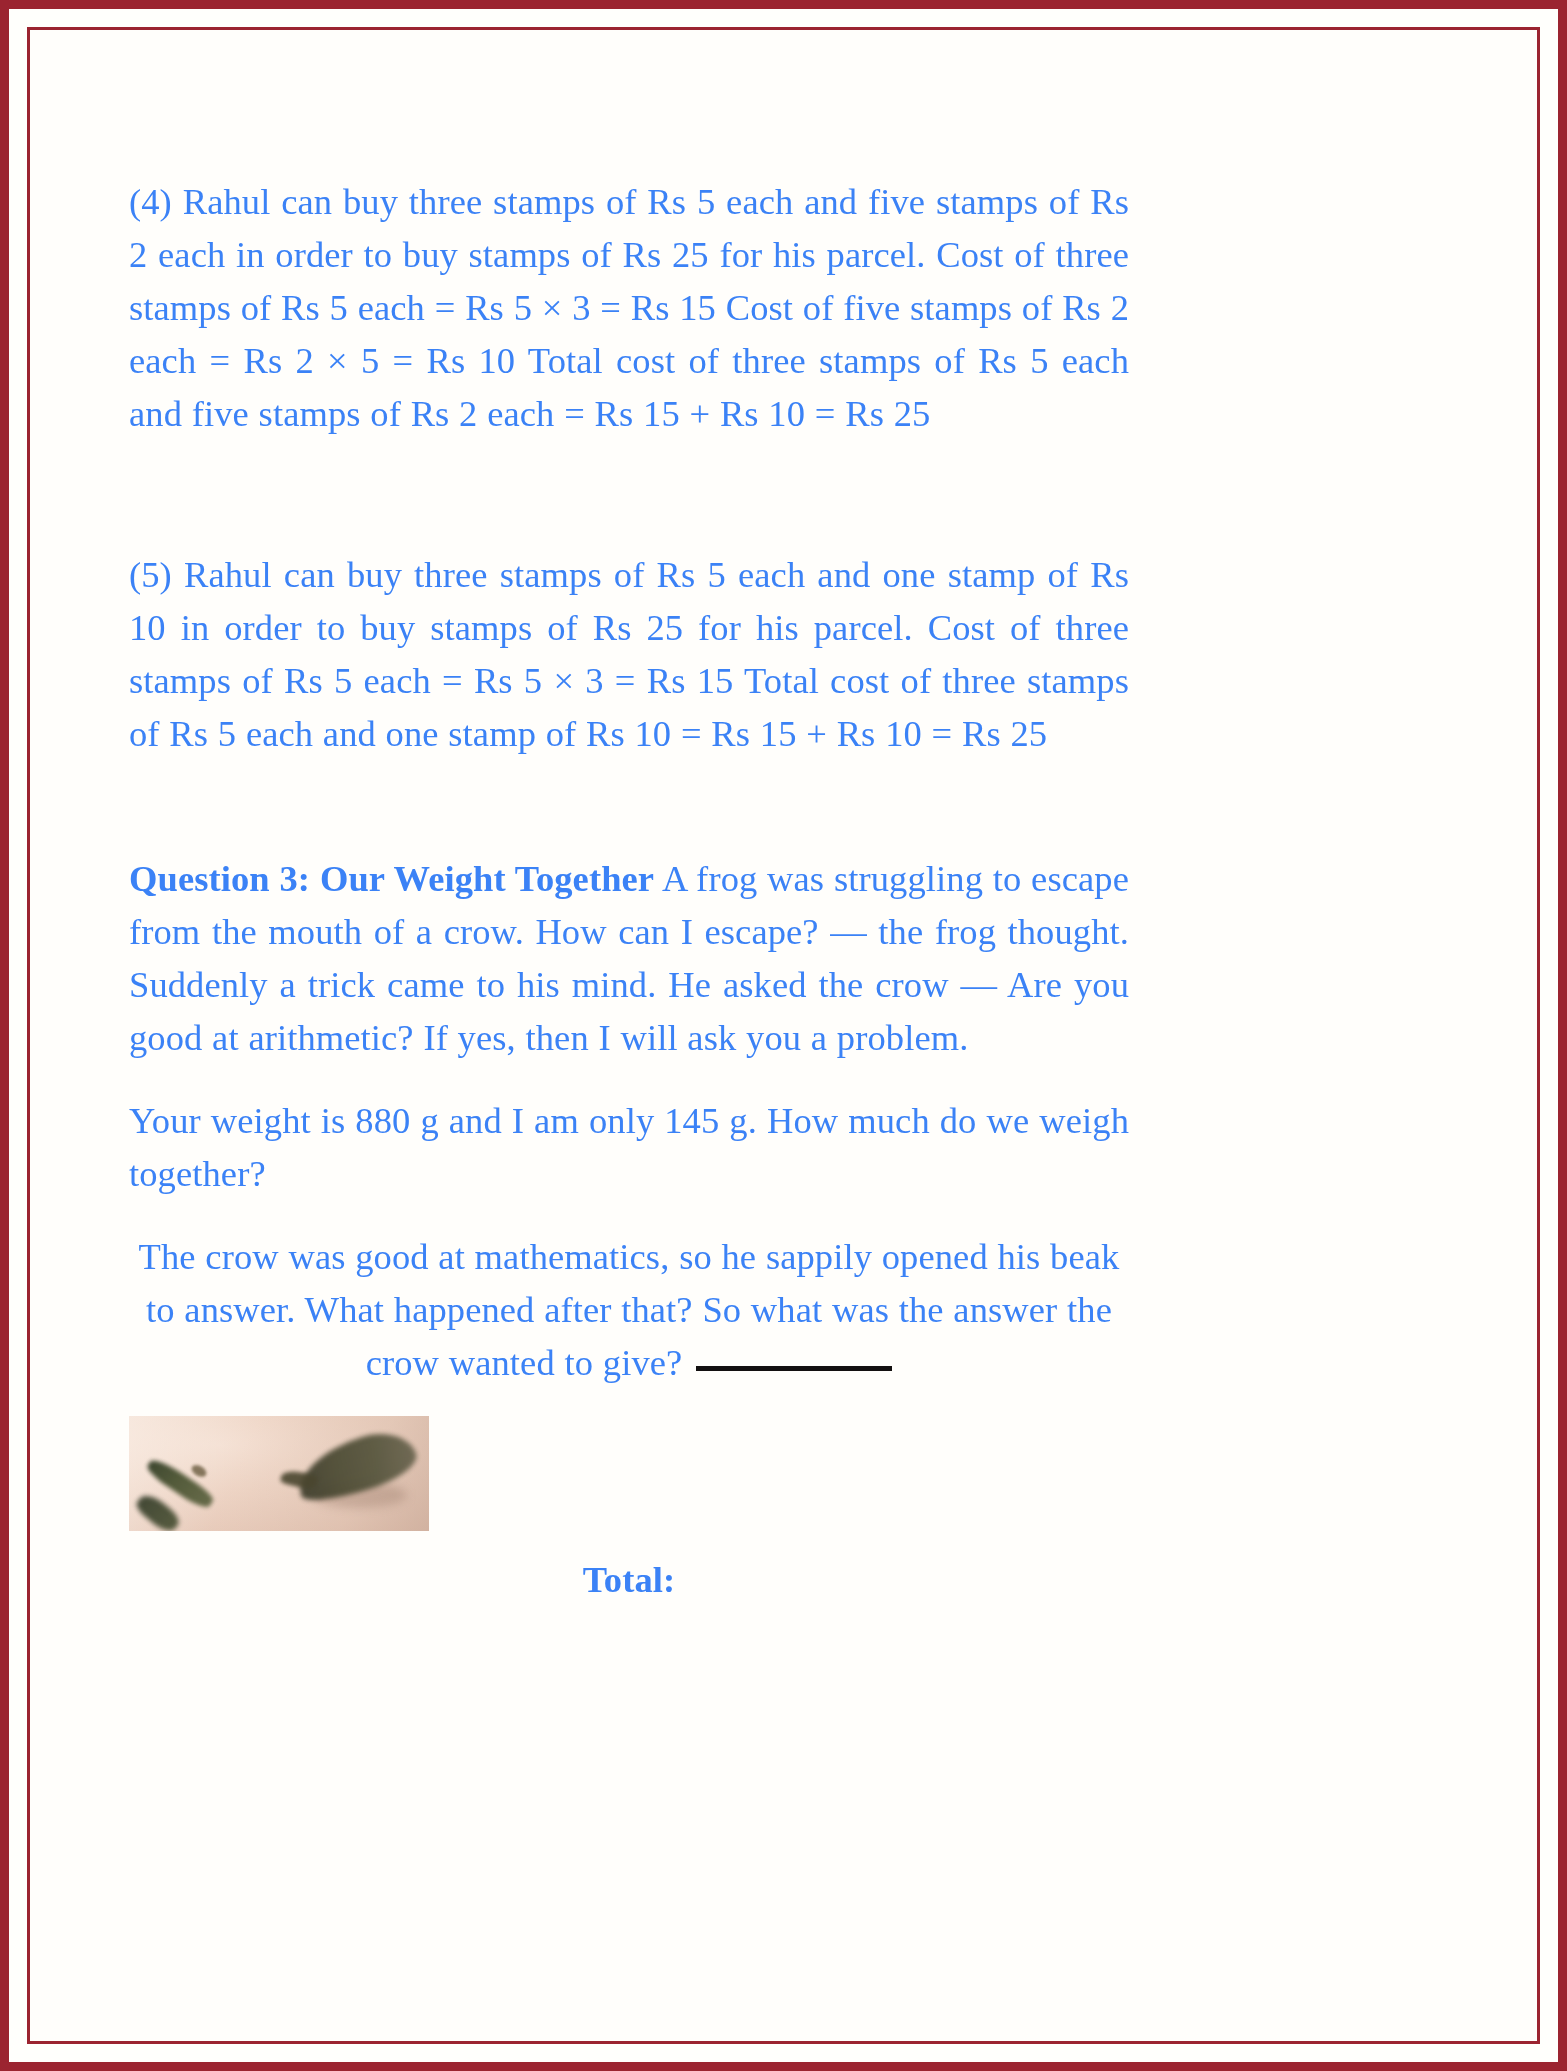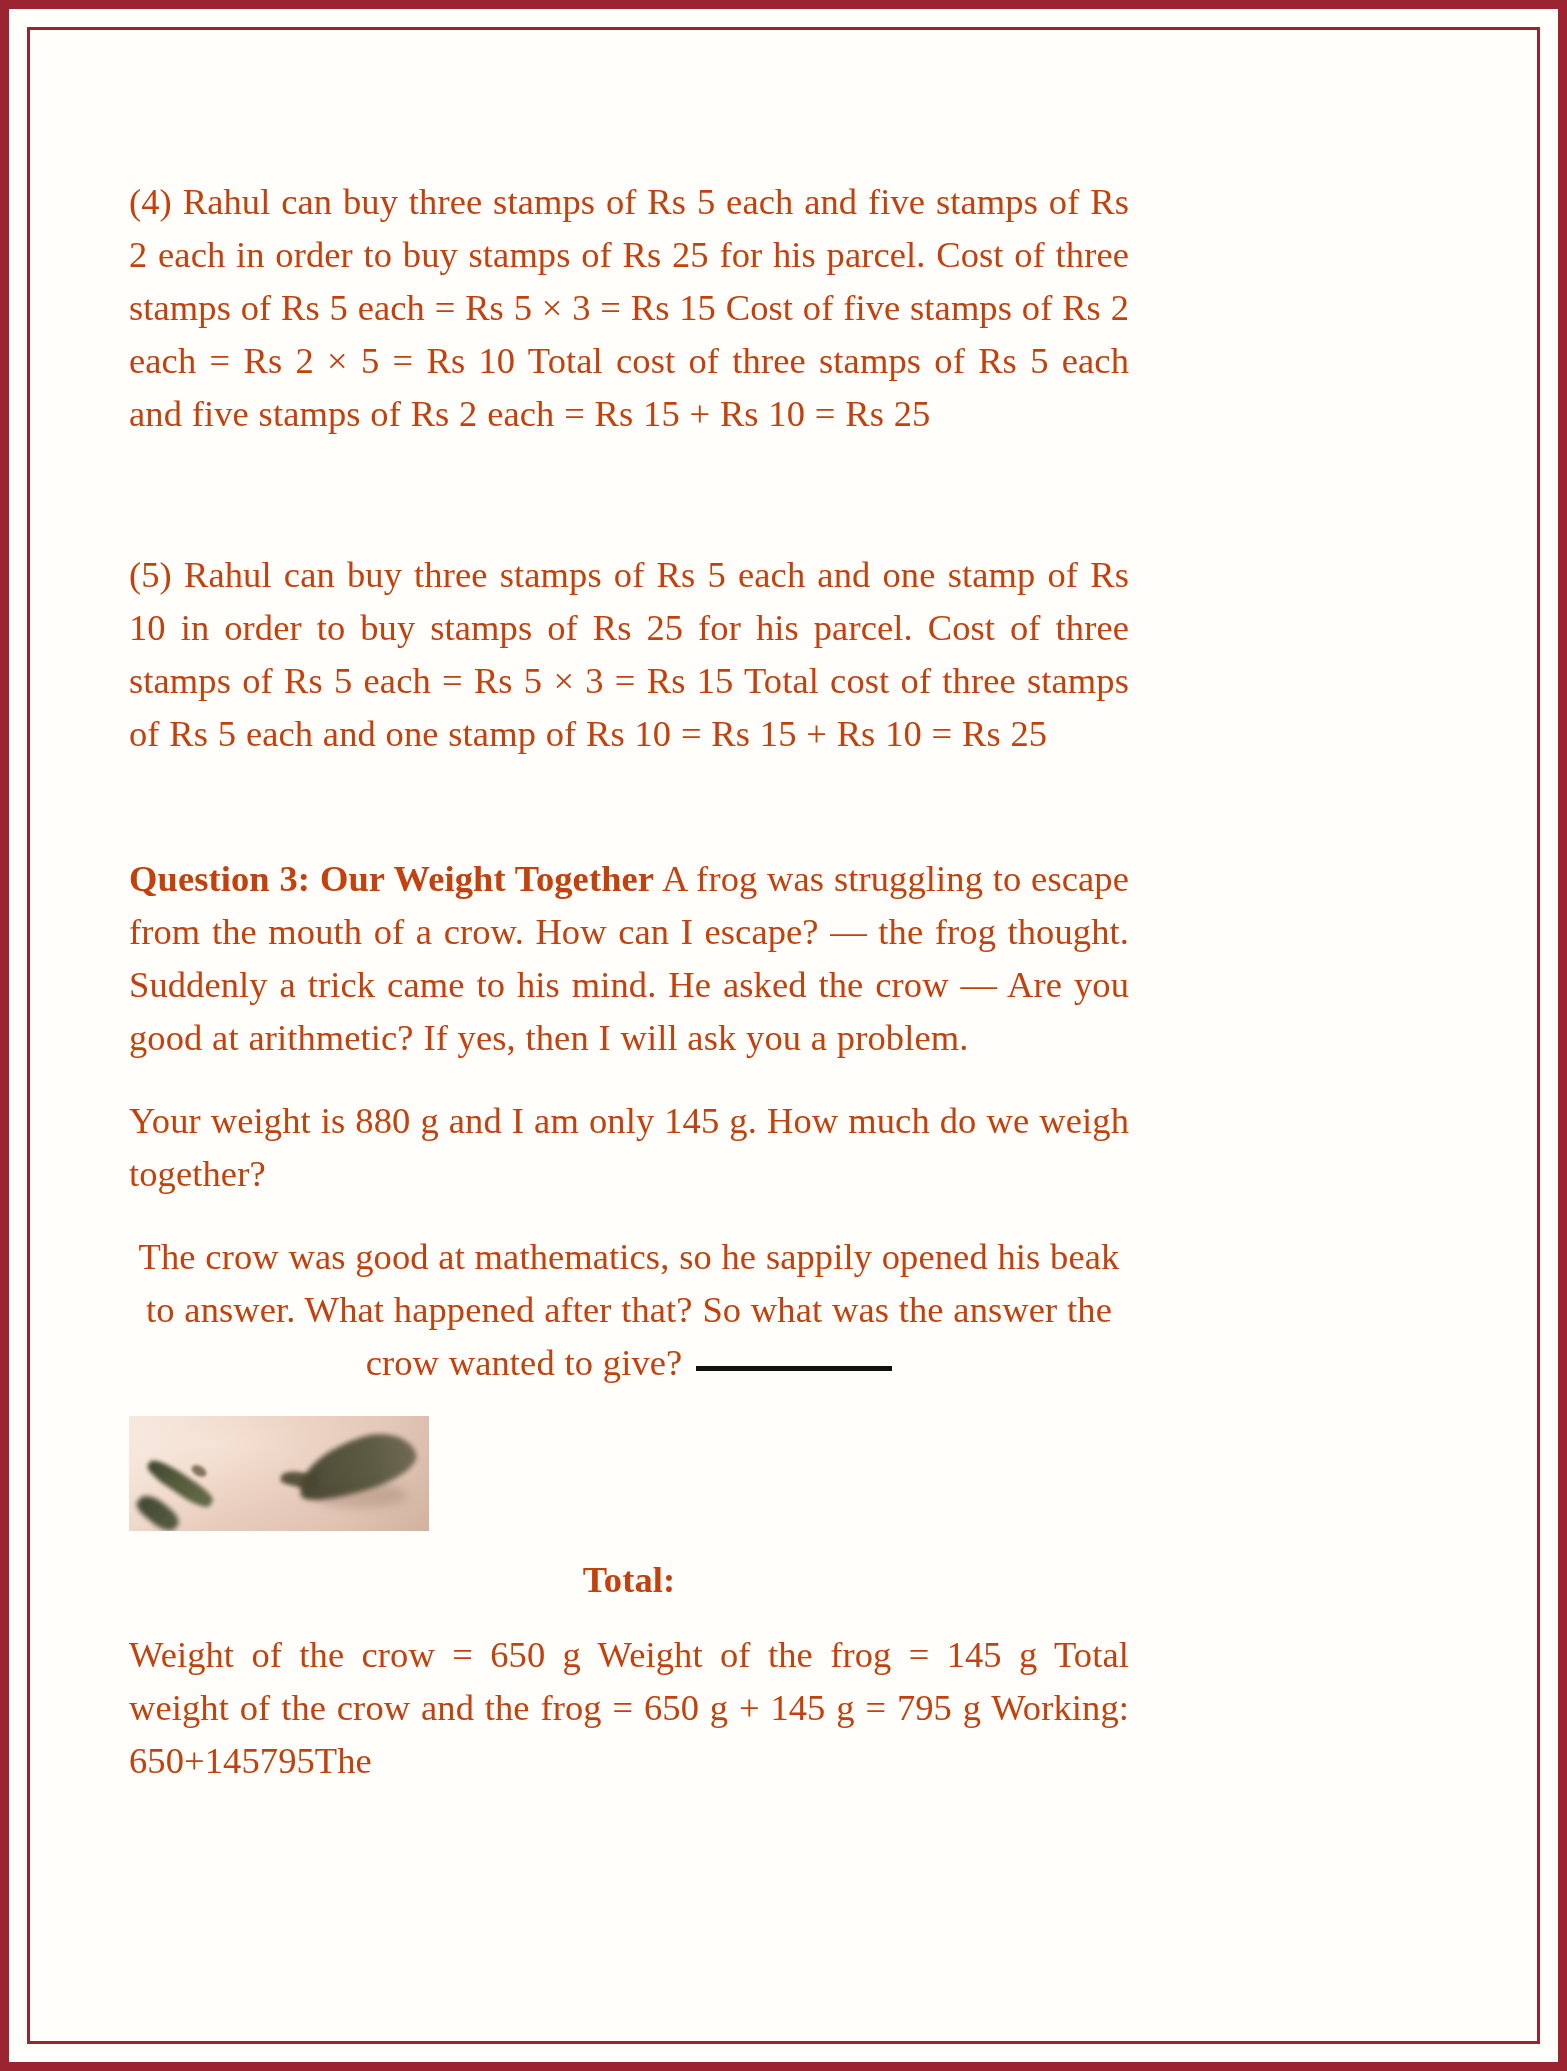--- a/index.html
+++ b/index.html
@@ -39,21 +39,21 @@
     border: 3px solid #9b2430;     
     background: #fffefb;
   }
 
   
   #content {
     position: absolute;
     left: 99px;
     top: 145px;
     width: 1000px;
-    color: #c2410c;
+    color: #3b82f6;
   }
 
   p.para {
     margin: 0;
     text-align: justify;
     text-justify: inter-word;
     font-size: 36.5px;
     line-height: 53px;
     letter-spacing: 0.1px;
     word-spacing: 0.5px;
@@ -208,19 +208,18 @@
             <div class="shape-left-tip"></div>
           </div>
         </div>
 
         <div class="gap-xs"></div>
 
         <p class="para last-left"><b>Total:</b></p>
 
         <div class="gap-xs"></div>
 
-        <p class="para">Weight of the crow = 650 g Weight of the frog = 145 g Total weight of the crow and the frog = 650 g + 145 g = 795 g Working: 650+145795The</p>
 
       </div>
 
     </div>
   </div>
 </div>
 
 </body></html>

